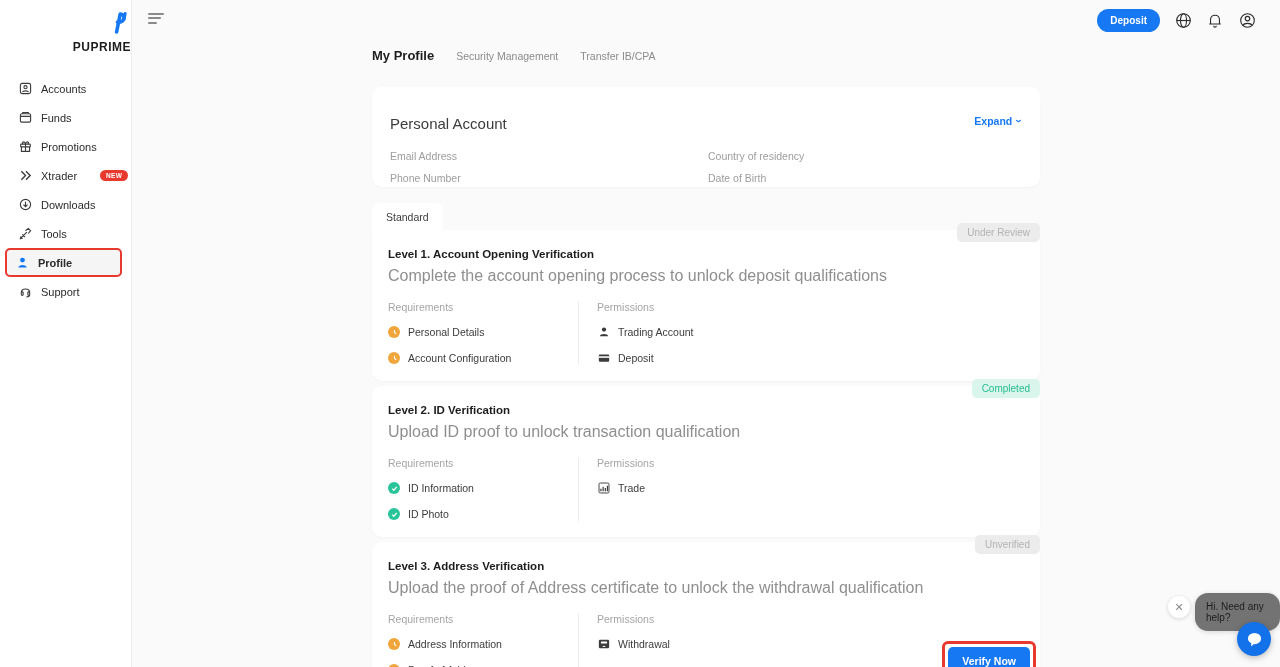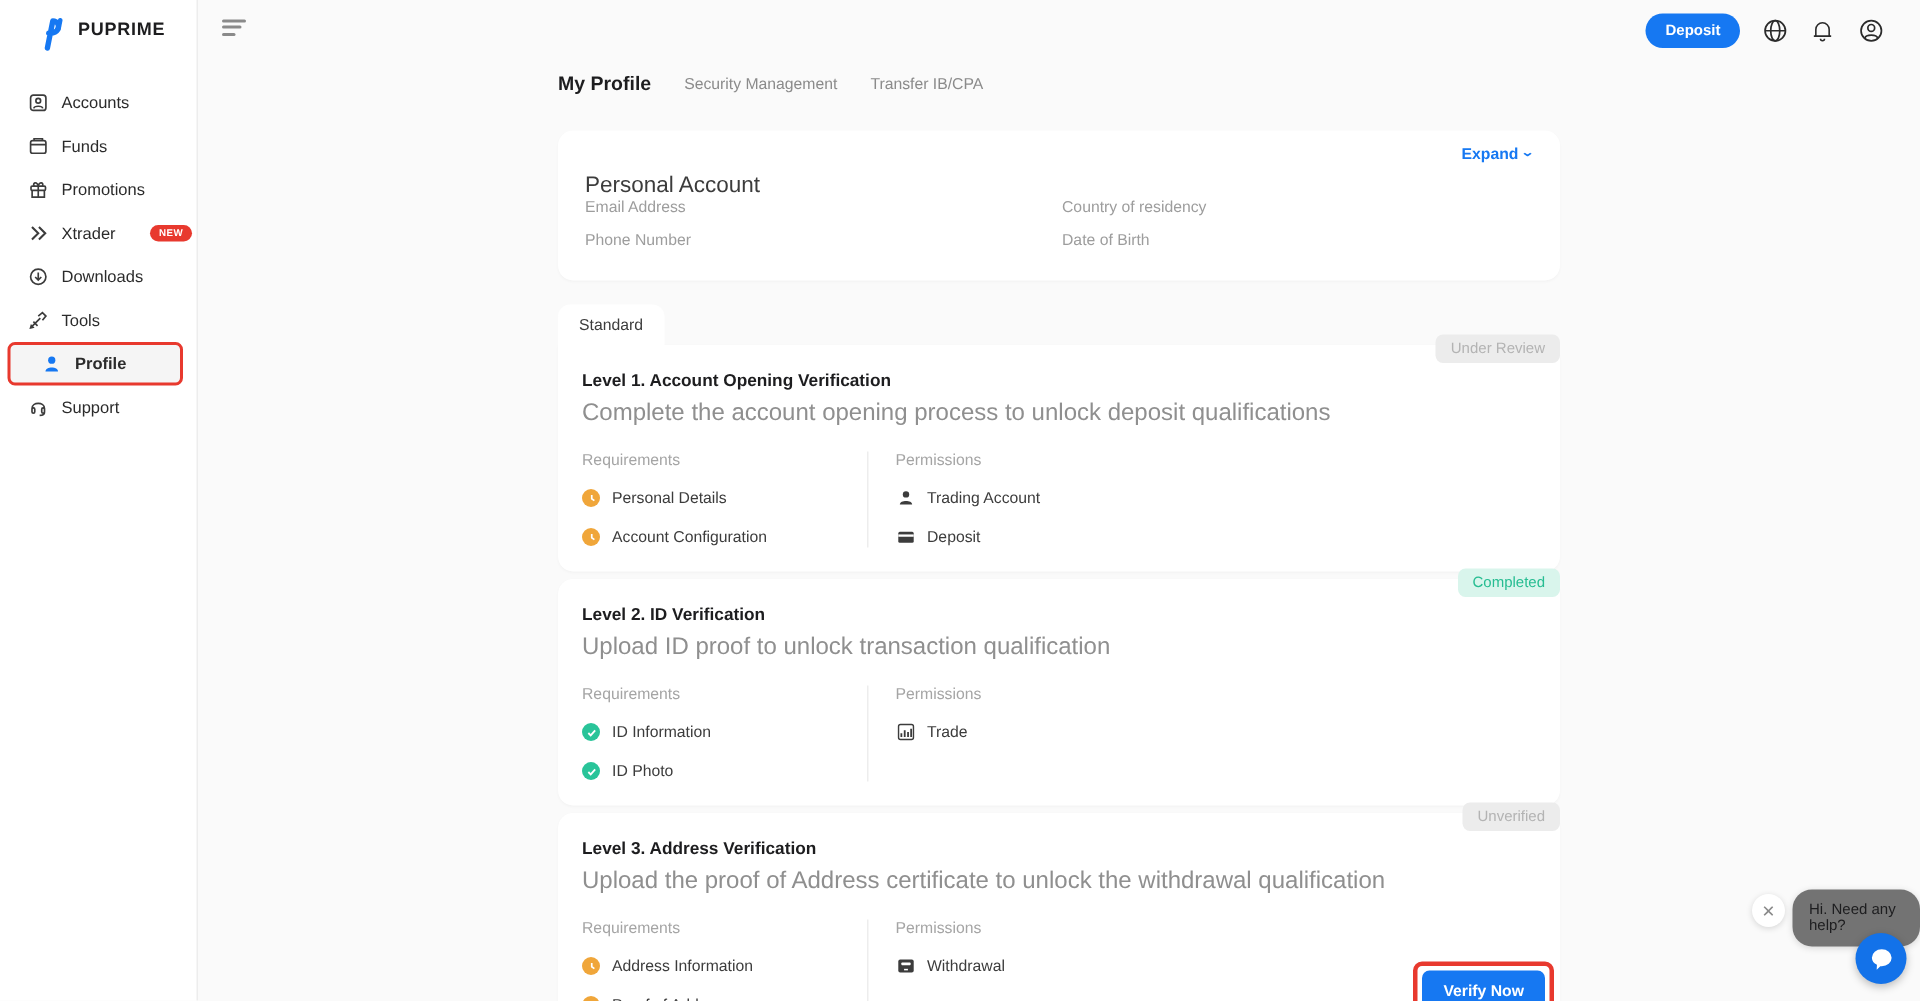--- a/index.html
+++ b/index.html
@@ -2,30 +2,30 @@
 <html><head>
 <meta charset="utf-8">
 <style>
   * { margin:0; padding:0; box-sizing:border-box; }
   html,body { width:1280px; height:667px; overflow:hidden; background:#fafafa;
     font-family:"Liberation Sans", sans-serif; color:#333; }
 
   
   .sidebar { position:absolute; left:0; top:0; width:132px; height:667px;
     background:#fff; border-right:1px solid #ededed; z-index:5; }
-  .logo { display:flex; align-items:flex-start; gap:6px; padding:12px 0 14px 28px; }
+  .logo { display:flex; align-items:flex-end; gap:6px; padding:12px 0 14px 28px;flex-direction:column; }
   .logo-mark { width:18px; height:22px; }
   .logo-text { font-size:12px; font-weight:bold; letter-spacing:.5px; color:#1d1d1f; }
   .nav { padding:6px 0; }
   .nav-item { display:flex; align-items:center; gap:9px; height:29px; padding:0 0 0 18px;
     font-size:11px; color:#2b2b2b; cursor:pointer; position:relative; }
   .nav-item .nicon { width:14px; height:14px; display:flex; align-items:center; justify-content:center; color:#3c3c3c; }
   .nav-item.active-wrap { padding:0; }
   .active-box { display:flex; align-items:center; gap:9px; height:29px; margin:0 5px;
-    padding-left:20px; width:117px; background:#f5f5f5; border:2px solid #e8392e; border-radius:5px; }
+    padding-left:8px; width:117px; background:#f5f5f5; border:2px solid #e8392e; border-radius:5px; }
   .active-box .label { font-weight:bold; }
   .new-badge { margin-left:14px; background:#e8392e; color:#fff; font-size:6.5px; font-weight:bold;
     padding:2px 6px; border-radius:7px; letter-spacing:.3px; }
 
   
   .topbar-burger { position:absolute; left:148px; top:13px; width:16px; height:13px; cursor:pointer; }
   .topbar-burger span { display:block; height:1.8px; background:#8a8a8a; border-radius:1px; margin-bottom:2.6px; }
   .topbar-burger span:nth-child(2){ width:13px; }
   .topbar-burger span:nth-child(3){ width:9px; }
   .topbar-right { position:absolute; right:24px; top:9px; display:flex; align-items:center; gap:15px; }
@@ -35,25 +35,25 @@
 
   
   .main { position:absolute; left:372px; top:48px; width:668px; }
   .page-tabs { display:flex; align-items:center; gap:22px; margin-bottom:24px; }
   .page-tab { font-size:10.5px; color:#8b8b8b; cursor:pointer; }
   .page-tab.active { font-size:13px; font-weight:bold; color:#1d1d1f; }
 
   .card { background:#fff; border-radius:10px; box-shadow:0 1px 2px rgba(0,0,0,.03); position:relative; }
 
   .personal-card { padding:14px 18px 22px; height:100px; }
-  .expand-link { position:absolute; right:18px; top:10px; color:#1678f2; font-size:10.5px;
+  .expand-link { position:absolute; right:18px; top:28px; color:#1678f2; font-size:10.5px;
     font-weight:bold; cursor:pointer; display:flex; align-items:flex-start; gap:3px; }
   .chev { font-size:8px; transform:scaleX(1.4); display:inline-block; }
   .personal-title { font-size:15px; color:#3c3c3c; margin-top:14px; }
-  .personal-grid { display:grid; grid-template-columns:318px 1fr; grid-auto-rows:22px; }
+  .personal-grid { display:grid; grid-template-columns:318px 1fr; grid-auto-rows:22px; margin-top:18px; }
   .field-label { font-size:10.5px; color:#9d9d9d; }
 
   .plan-tab { display:inline-block; margin-top:16px; background:#fff; border-radius:8px 8px 0 0;
     padding:8px 14px 7px; font-size:10.5px; color:#3c3c3c; position:relative; z-index:2; cursor:pointer; }
 
   .level-card { margin-bottom:5px; padding:14px 16px 16px; }
   .level-card.first { border-top-left-radius:0; }
   .level-badge { position:absolute; top:-7px; right:0; font-size:10px; padding:4px 10px; border-radius:5px; }
   .badge-gray { background:#ececec; color:#b3b3b3; }
   .badge-green { background:#d9f5ec; color:#27bd92; }

